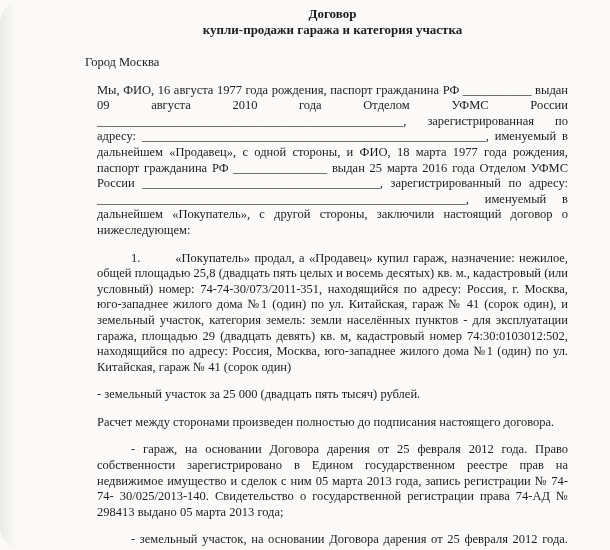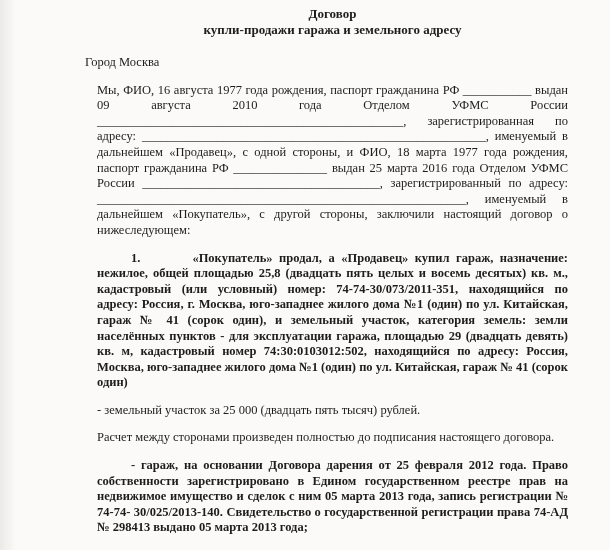--- a/index.html
+++ b/index.html
@@ -14,20 +14,21 @@
     position: relative;
     box-sizing: border-box;
     width: 610px;
     height: 550px;
     padding: 6px 30px 0 85px;
     font-family: "Liberation Serif", "DejaVu Serif", serif;
     font-size: 12.5px;
     line-height: 15.6px;
     color: #1d1d1d;
     overflow: hidden;
+    border-radius: 23px;
   }
   
   .page::before {
     content: "";
     position: absolute;
     left: 0; top: 0;
     width: 16px; height: 100%;
     background: linear-gradient(to right, rgba(160,160,152,0.18), rgba(160,160,152,0));
     pointer-events: none;
   }
@@ -44,31 +45,30 @@
     align-items: baseline;
     margin: 17px 0 11px 0;
     gap: 40px;
   }
   p.para {
     margin: 12px;
     text-align: justify;
   }
   p.indent {
     text-indent: 34px;
-    font-weight: bold;
   }
 </style>
 </head>
 <body>
 
 <div class="page">
 
   <div class="doc-title">Договор</div>
 
-  <div class="doc-title">купли-продажи гаража и земельного адресу</div>
+  <div class="doc-title">купли-продажи гаража и категория участка</div>
 
   <div class="place-date-row">
     <span>Город Москва</span>
   </div>
 
   <p class="para">Мы, ФИО, 16 августа 1977 года рождения, паспорт гражданина РФ ___________ выдан 09 августа 2010 года Отделом УФМС России _________________________________________________, зарегистрированная по адресу: _______________________________________________________, именуемый в дальнейшем «Продавец», с одной стороны, и ФИО, 18 марта 1977 года рождения, паспорт гражданина РФ _______________ выдан 25 марта 2016 года Отделом УФМС России ______________________________________, зарегистрированный по адресу: ___________________________________________________________, именуемый в дальнейшем «Покупатель», с другой стороны, заключили настоящий договор о нижеследующем:</p>
 
   <p class="para indent">1.&nbsp;&nbsp;&nbsp;&nbsp;&nbsp;&nbsp;&nbsp;&nbsp;«Покупатель» продал, а «Продавец» купил гараж, назначение: нежилое, общей площадью 25,8 (двадцать пять целых и восемь десятых) кв. м., кадастровый (или условный) номер: 74-74-30/073/2011-351, находящийся по адресу: Россия, г. Москва, юго-западнее жилого дома №1 (один) по ул. Китайская, гараж № 41 (сорок один), и земельный участок, категория земель: земли населённых пунктов - для эксплуатации гаража, площадью 29 (двадцать девять) кв. м, кадастровый номер 74:30:0103012:502, находящийся по адресу: Россия, Москва, юго-западнее жилого дома №1 (один) по ул. Китайская, гараж № 41 (сорок один)</p>
 
 

